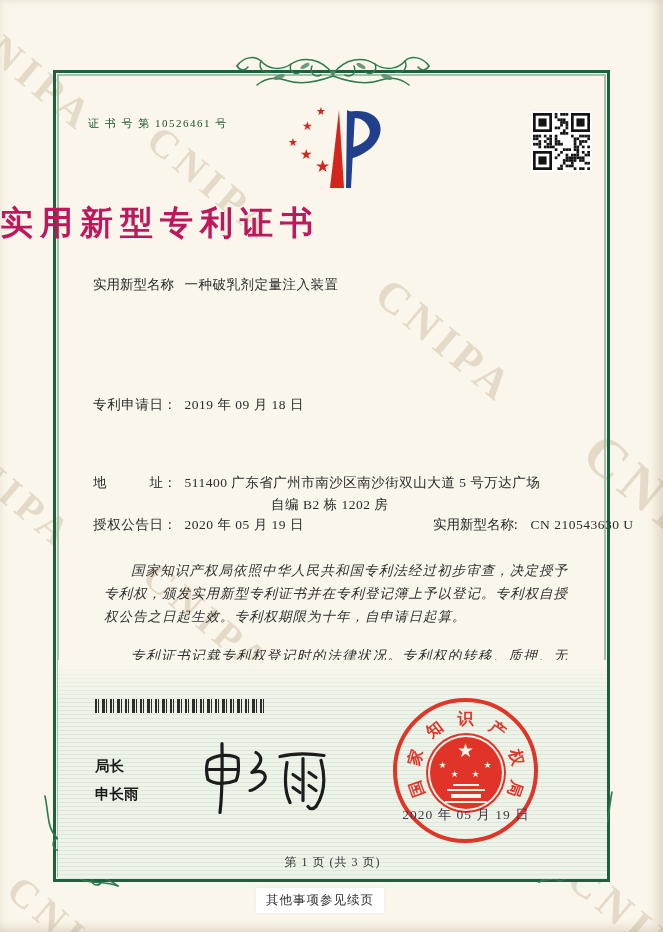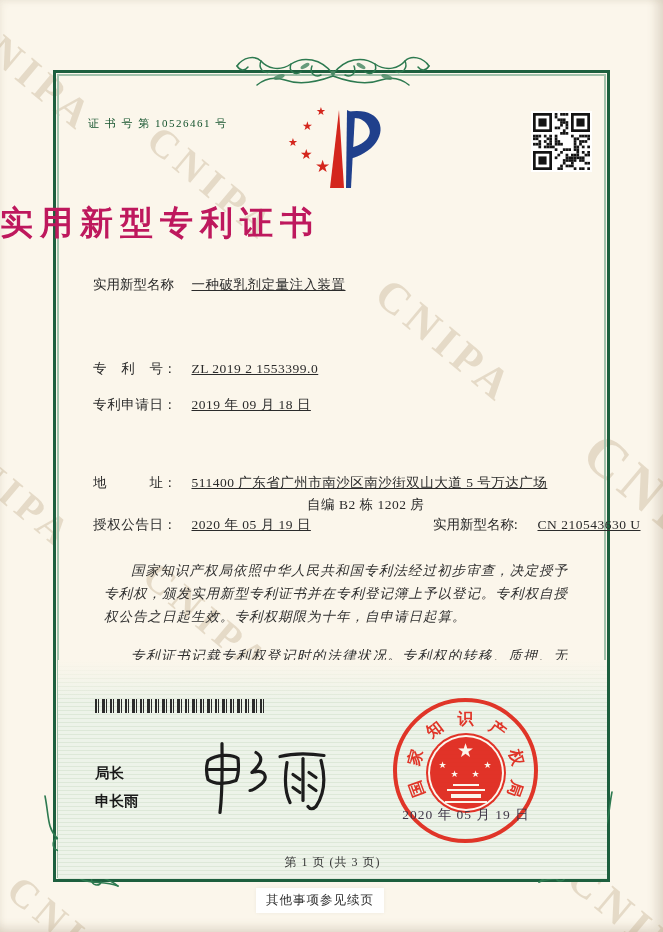--- a/index.html
+++ b/index.html
@@ -52,23 +52,23 @@
   .field{
     position:absolute;left:93px;font-size:13.5px;color:#2b2b2b;
     white-space:nowrap;
   }
   .flabel{
     display:inline-block;width:70px;
     text-align:justify;text-align-last:justify;
     vertical-align:bottom;
   }
   .colon{display:inline-block;}
-  .fvalue{margin-left:15px;letter-spacing:.5px;text-decoration:underline;}
+  .fvalue{margin-left:8px;letter-spacing:.5px;}
   .grant-no{position:absolute;left:340px;top:0;}
-  .addr2{position:absolute;left:178px;top:22px;letter-spacing:.5px;margin-left:36px;}
+  .addr2{position:absolute;left:178px;top:22px;letter-spacing:.5px;}
   
   .legal{
     position:absolute;left:88px;top:543px;width:496px;
     font-size:13.5px;line-height:23px;color:#2f2f2f;
     font-style:italic;letter-spacing:1px;
     text-align:justify;
   }
   .legal p{margin:16px;text-indent:2em;}
   
   .band{
@@ -83,21 +83,21 @@
     position:absolute;left:37px;top:39px;width:172px;height:14px;
     background:repeating-linear-gradient(90deg,
       #2b2b2b 0 2px, transparent 2px 3px,
       #2b2b2b 3px 4px, transparent 4px 7px,
       #2b2b2b 7px 10px, transparent 10px 11px,
       #2b2b2b 11px 12px, transparent 12px 15px);
   }
   .signer{
     position:absolute;left:37px;top:92px;
     font-family:"Liberation Sans","DejaVu Sans",sans-serif;
-    font-size:14.5px;color:#1a1a1a;font-weight:600;line-height:28px;margin-top:7px;
+    font-size:14.5px;color:#1a1a1a;font-weight:600;line-height:28px;
   }
   .signature{position:absolute;left:134px;top:70px;width:160px;height:90px;}
   
   .seal{
     position:absolute;left:335px;top:38px;width:137px;height:137px;
     border:4.5px solid #e02a1d;border-radius:50%;
     opacity:.94;
   }
   .seal-char{
     position:absolute;left:50%;top:50%;
@@ -348,23 +348,20 @@
         <rect x="2.7142857142857144" y="40.714285714285715" width="13.571428571428573" height="13.571428571428573" fill="#ffffff"></rect>
         <rect x="5.428571428571429" y="43.42857142857143" width="8.142857142857142" height="8.142857142857142" fill="#141414"></rect>
       </svg>
   </div>
 
   <div class="title">实用新型专利证书</div>
 
   <div class="field" style="top:276px;">
     <span class="flabel">实用新型名称</span><span class="colon">：</span><span class="fvalue">一种破乳剂定量注入装置</span>
   </div>
-  <div class="field" style="top:360px;">
-    <span class="flabel">专利号</span><span class="colon">：</span><span class="fvalue">ZL 2019 2 1553399.0</span>
-  </div>
   <div class="field" style="top:396px;">
     <span class="flabel">专利申请日</span><span class="colon">：</span><span class="fvalue">2019 年 09 月 18 日</span>
   </div>
   <div class="field" style="top:474px;">
     <span class="flabel">地址</span><span class="colon">：</span><span class="fvalue">511400 广东省广州市南沙区南沙街双山大道 5 号万达广场</span>
     <span class="addr2">自编 B2 栋 1202 房</span>
   </div>
   <div class="field" style="top:516px;">
     <span class="flabel">授权公告日</span><span class="colon">：</span><span class="fvalue">2020 年 05 月 19 日</span>
     <span class="grant-no"><span class="flabel" style="width:76px;">实用新型名称</span><span class="colon">：</span><span class="fvalue">CN 210543630 U</span></span>

